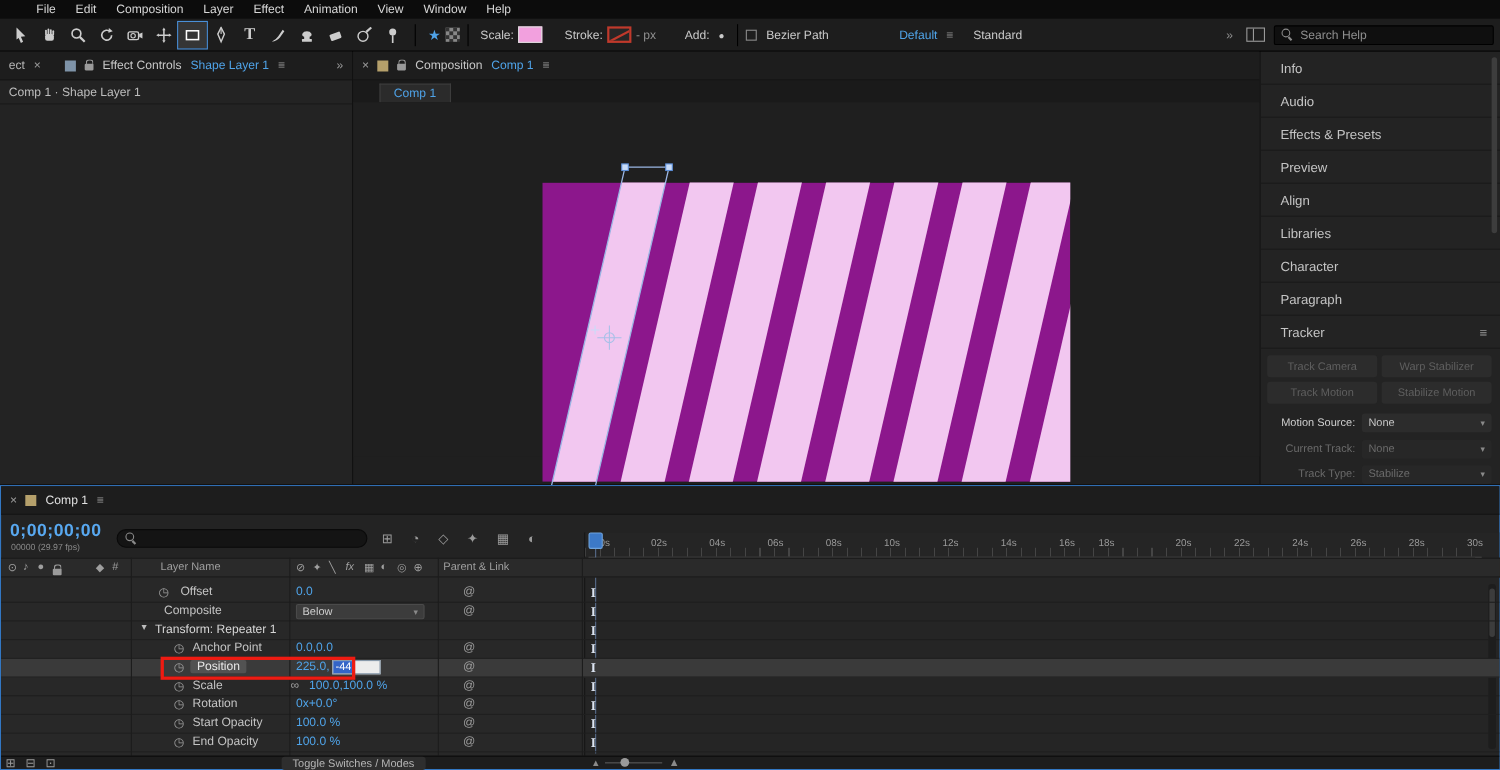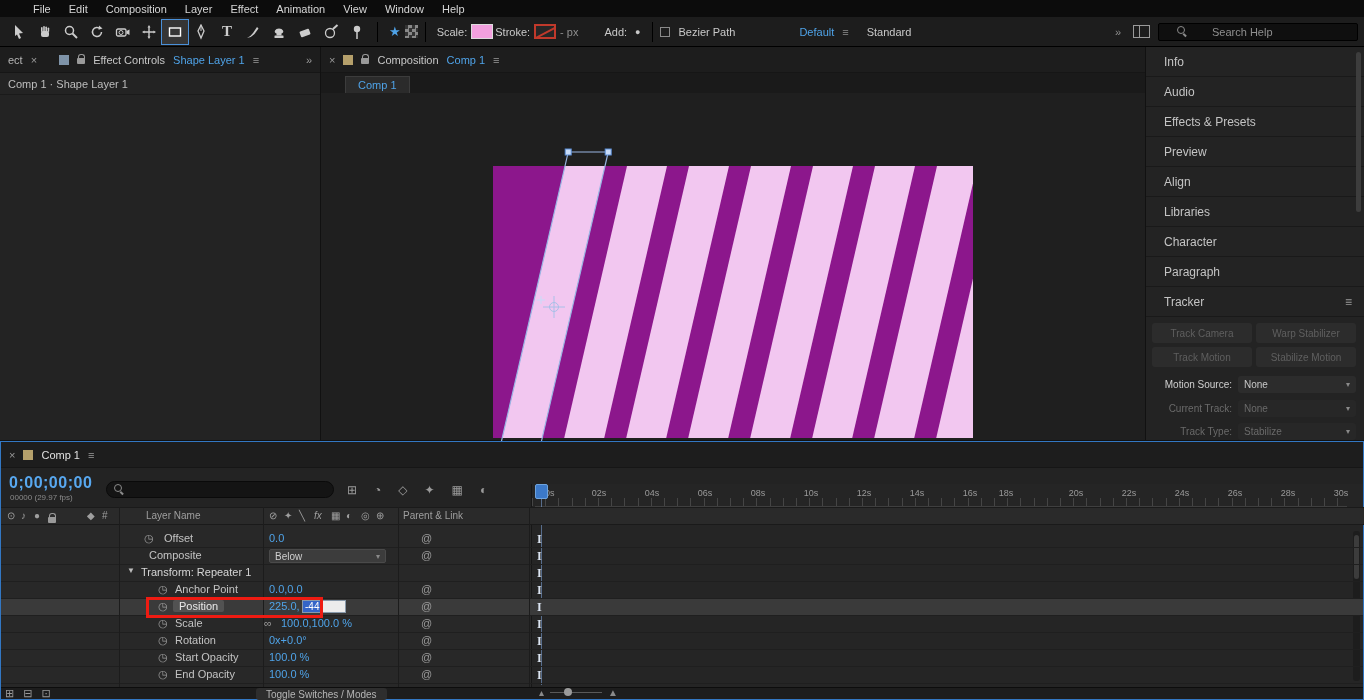--- a/index.html
+++ b/index.html
@@ -19,21 +19,21 @@
   .t-label{color:#c9c9c9;margin:0 4px;font-size:11px}
   .t-dim{color:#8f8f8f}
   .blue{color:#4fa3e8}
   .fill-swatch{width:22px;height:15px;background:#f2a0de;border:1px solid #dcdcdc;display:inline-block}
   .stroke-swatch{width:22px;height:15px;background:#262626;border:2px solid #c0392b;display:inline-block;position:relative;overflow:hidden}
   .stroke-swatch::before{content:"";position:absolute;left:-3px;top:5px;width:28px;height:2px;background:#c0392b;transform:rotate(-28deg)}
   .checkbox{width:10px;height:10px;border:1px solid #8a8a8a;display:inline-block;margin-right:5px;background:#1d1d1d}
   .checker{width:13px;height:13px;display:inline-block;background:conic-gradient(#888 0 25%,#333 0 50%,#888 0 75%,#333 0);background-size:7px 7px}
   .ws-icon{width:17px;height:13px;border:1px solid #9a9a9a;position:relative;display:inline-block}
   .ws-icon::before{content:"";position:absolute;left:5px;top:0;width:1px;height:100%;background:#9a9a9a}
-  .searchbox{height:18px;background:#0f0f0f;border:1px solid #000;border-radius:2px;display:flex;align-items:center;padding:0 18px;color:#8f8f8f;gap:24px}
+  .searchbox{height:18px;background:#0f0f0f;border:1px solid #000;border-radius:2px;display:flex;align-items:center;padding:0 6px;color:#8f8f8f;gap:6px}
   .mag{width:11px;height:11px;position:relative;display:inline-block;flex:none}
   .mag::before{content:"";position:absolute;left:0;top:0;width:6px;height:6px;border:1.5px solid #8a8a8a;border-radius:50%}
   .mag::after{content:"";position:absolute;left:7px;top:7px;width:4px;height:1.5px;background:#8a8a8a;transform:rotate(45deg);transform-origin:0 0}
   .lock{width:8px;height:6px;background:#9a9a9a;border-radius:1px;position:relative;display:inline-block;margin-top:3px}
   .lock::before{content:"";position:absolute;left:1px;top:-4px;width:5px;height:4px;border:1px solid #9a9a9a;border-bottom:none;border-radius:3px 3px 0 0}
   .cam{width:15px;height:11px;background:#b5b5b5;border-radius:2px;position:relative;display:inline-block}
   .cam::before{content:"";position:absolute;left:4px;top:-2.5px;width:6px;height:3px;background:#b5b5b5;border-radius:1px}
   .cam::after{content:"";position:absolute;left:4px;top:2px;width:6px;height:6px;border:1.5px solid #2a2a2a;border-radius:50%}
   .chanball{width:12px;height:12px;border-radius:50%;background:conic-gradient(#f55,#ff5,#5f5,#5ff,#55f,#f5f,#f55);display:inline-block}
   .sq{width:10px;height:10px;display:inline-block}
@@ -210,21 +210,21 @@
           <path d="M8 15 V8" stroke="#ccc" stroke-width="1.5"></path>
           <circle cx="8" cy="5" r="3.2" fill="#ccc"></circle>
         </svg>
       </span>
     <span class="t-sep"></span>
     <span class="t-label blue" style="font-size:13px">★</span>
     <span class="checker"></span>
     <span class="t-sep"></span>
     <span class="t-label">Scale:</span>
     <span class="fill-swatch"></span>
-    <span class="t-label" style="margin-left:2px">Stroke:</span>
+    <span class="t-label" style="margin-left:20px">Stroke:</span>
     <span class="stroke-swatch"></span>
     <span class="t-label t-dim">- px</span>
     <span class="t-label" style="margin-left:22px">Add:</span>
     <span class="t-label" style="font-size:9px">●</span>
     <span class="t-sep"></span>
     <span class="checkbox"></span>
     <span class="t-label">Bezier Path</span>
     <span class="t-label blue" style="margin-left:60px">Default</span>
     <span class="t-label t-dim">≡</span>
     <span class="t-label" style="margin-left:14px">Standard</span>

